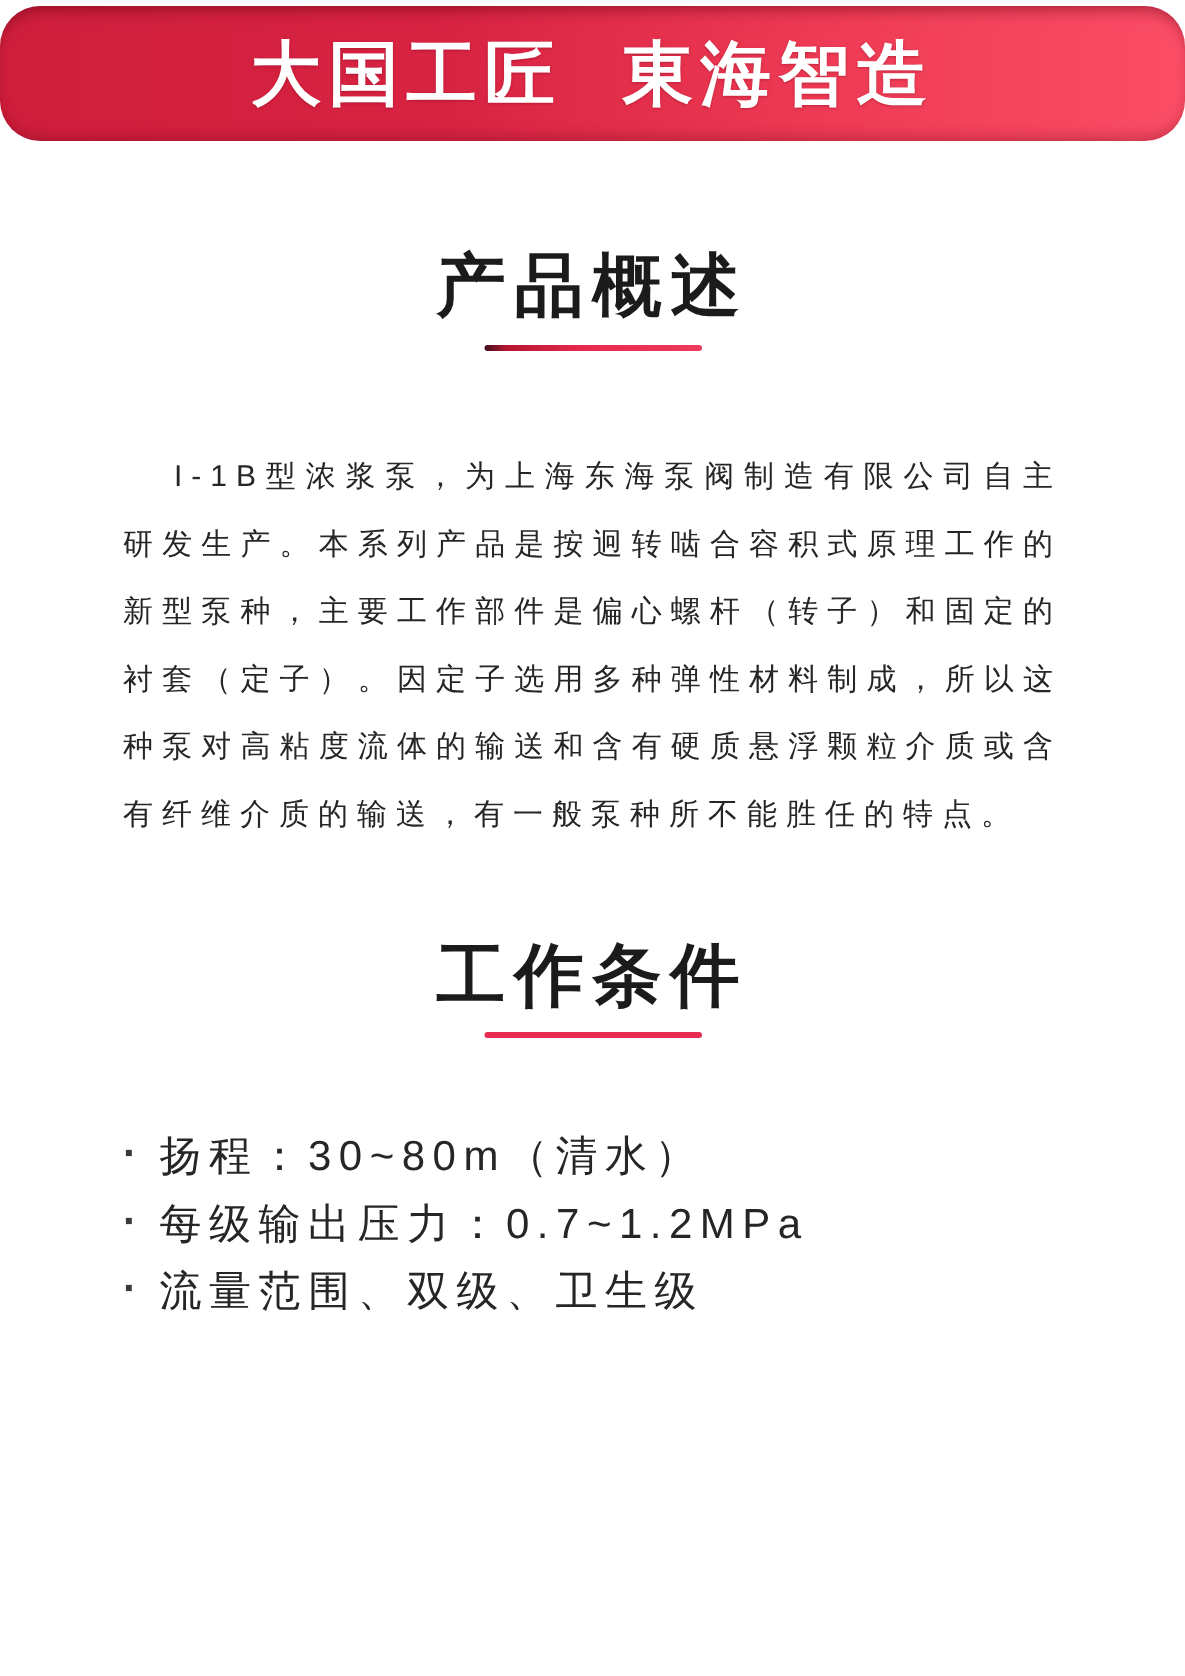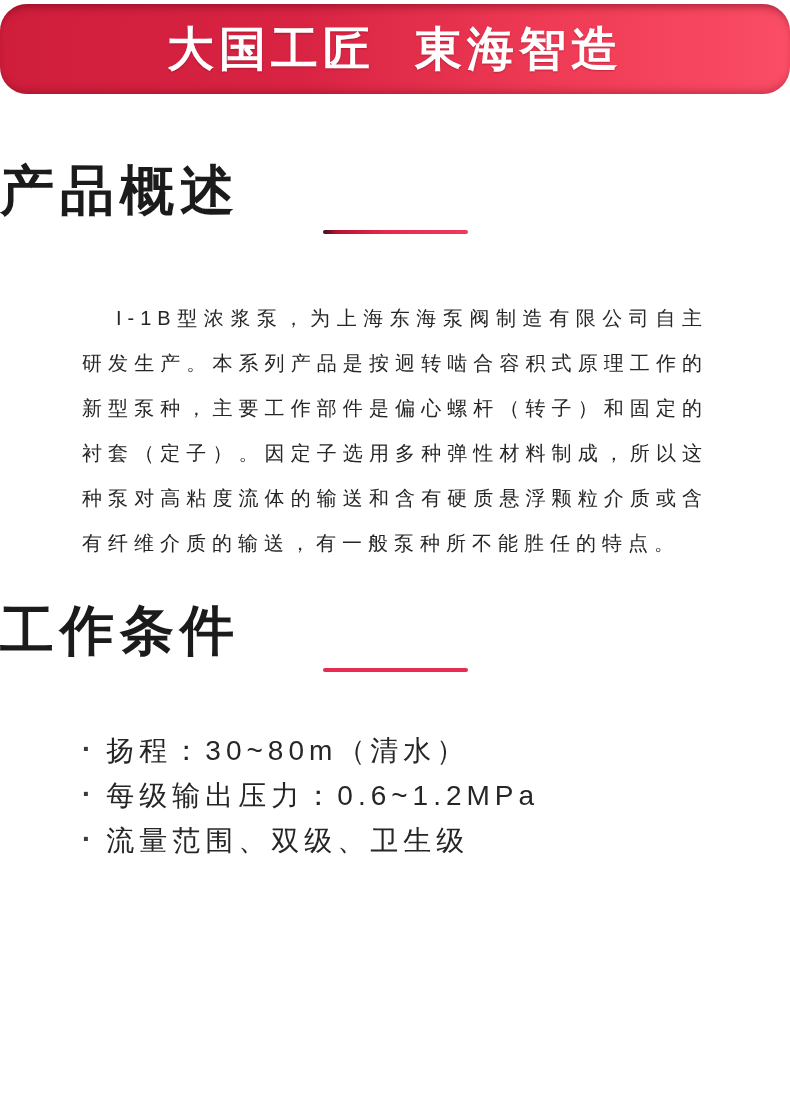--- a/index.html
+++ b/index.html
@@ -36,28 +36,29 @@
     font-size: 47px;
     font-weight: bold;
     letter-spacing: 5px;
     word-spacing: 22px;
     text-shadow: 0 1px 2px rgba(100, 0, 15, 0.35);
     white-space: nowrap;
   }
   
   .section-title {
     margin: 0;
-    font-size: 54px;
+    text-align: center;
+    font-size: 46px;
     line-height: 52px;
     font-weight: bold;
     letter-spacing: 6px;
     color: #1b1b1b;
   }
   .title-overview { margin-top: 70px; }
-  .title-conditions { margin-top: 38px; }
+  .title-conditions { margin-top: 58px; }
   .divider {
     width: 145px;
     height: 4px;
     margin: 14px auto 0;
     border-radius: 3px;
     background: linear-gradient(90deg, #40101c 0%, #b5152f 10%, #e62a4e 45%, #ee3a5c 100%);
   }
   .divider--solid {
     margin-top: 12px;
     background: #e62c52;
@@ -111,21 +112,21 @@
 
   <section>
     <h2 class="section-title title-conditions">工作条件</h2>
     <div class="divider divider--solid"></div>
 
     <ul class="cond-list">
       <li class="cond-item">
         <span class="bullet">·</span><span>扬程：30~80m（清水）</span>
       </li>
       <li class="cond-item">
-        <span class="bullet">·</span><span>每级输出压力：0.6~1.2MPa</span>
+        <span class="bullet">·</span><span>每级输出压力：0.7~1.2MPa</span>
       </li>
       <li class="cond-item">
         <span class="bullet">·</span><span>流量范围、双级、卫生级</span>
       </li>
     </ul>
   </section>
 
 </div>
 
 </body></html>

